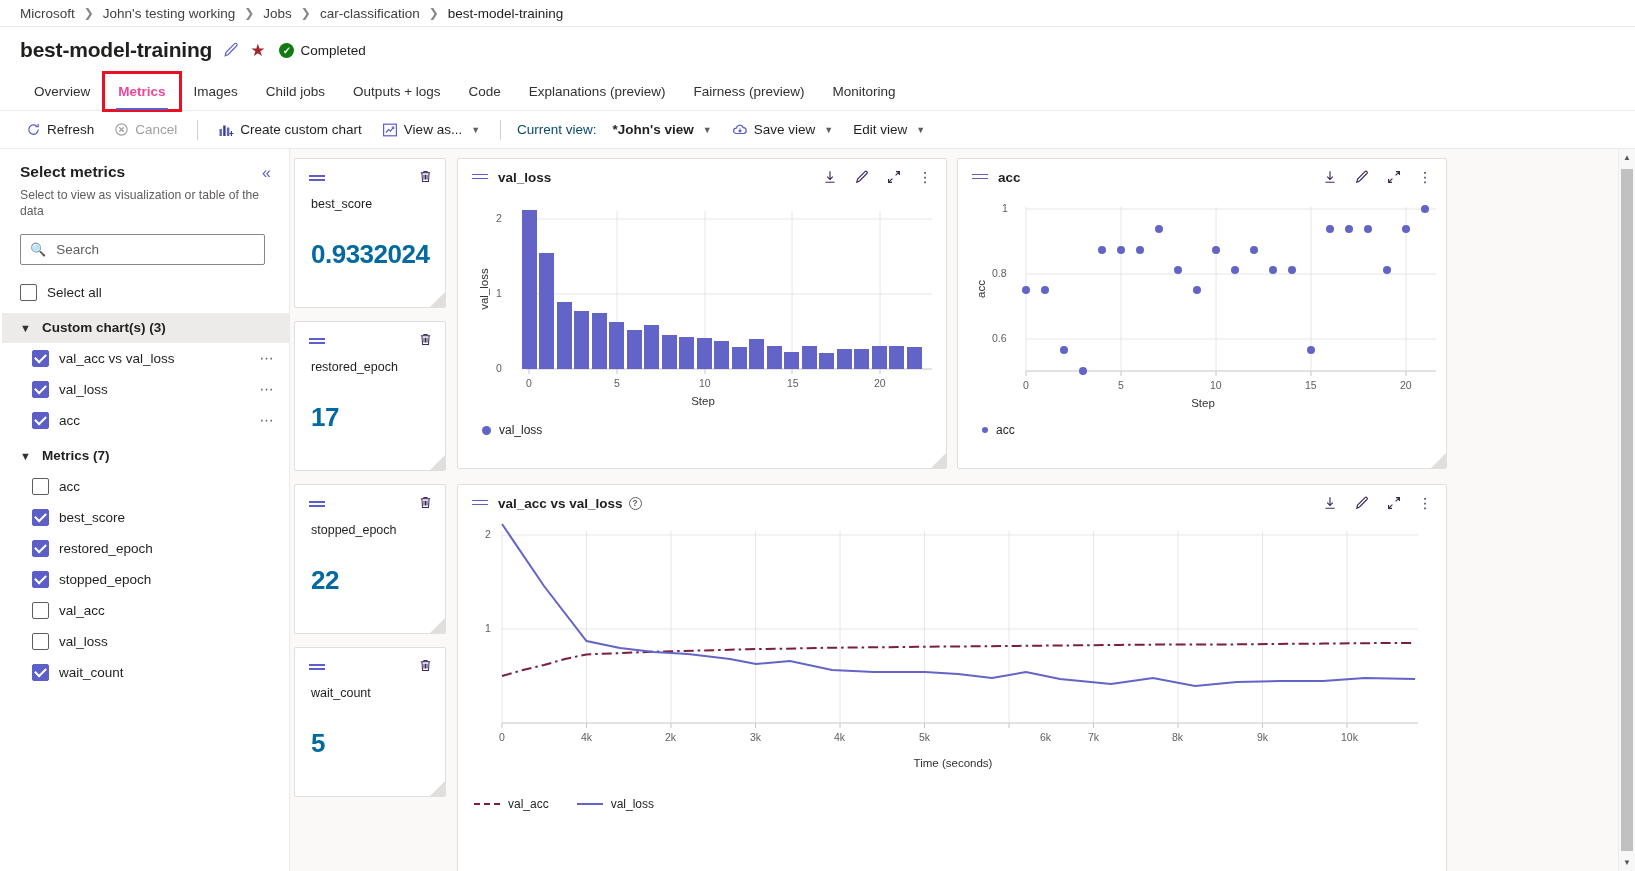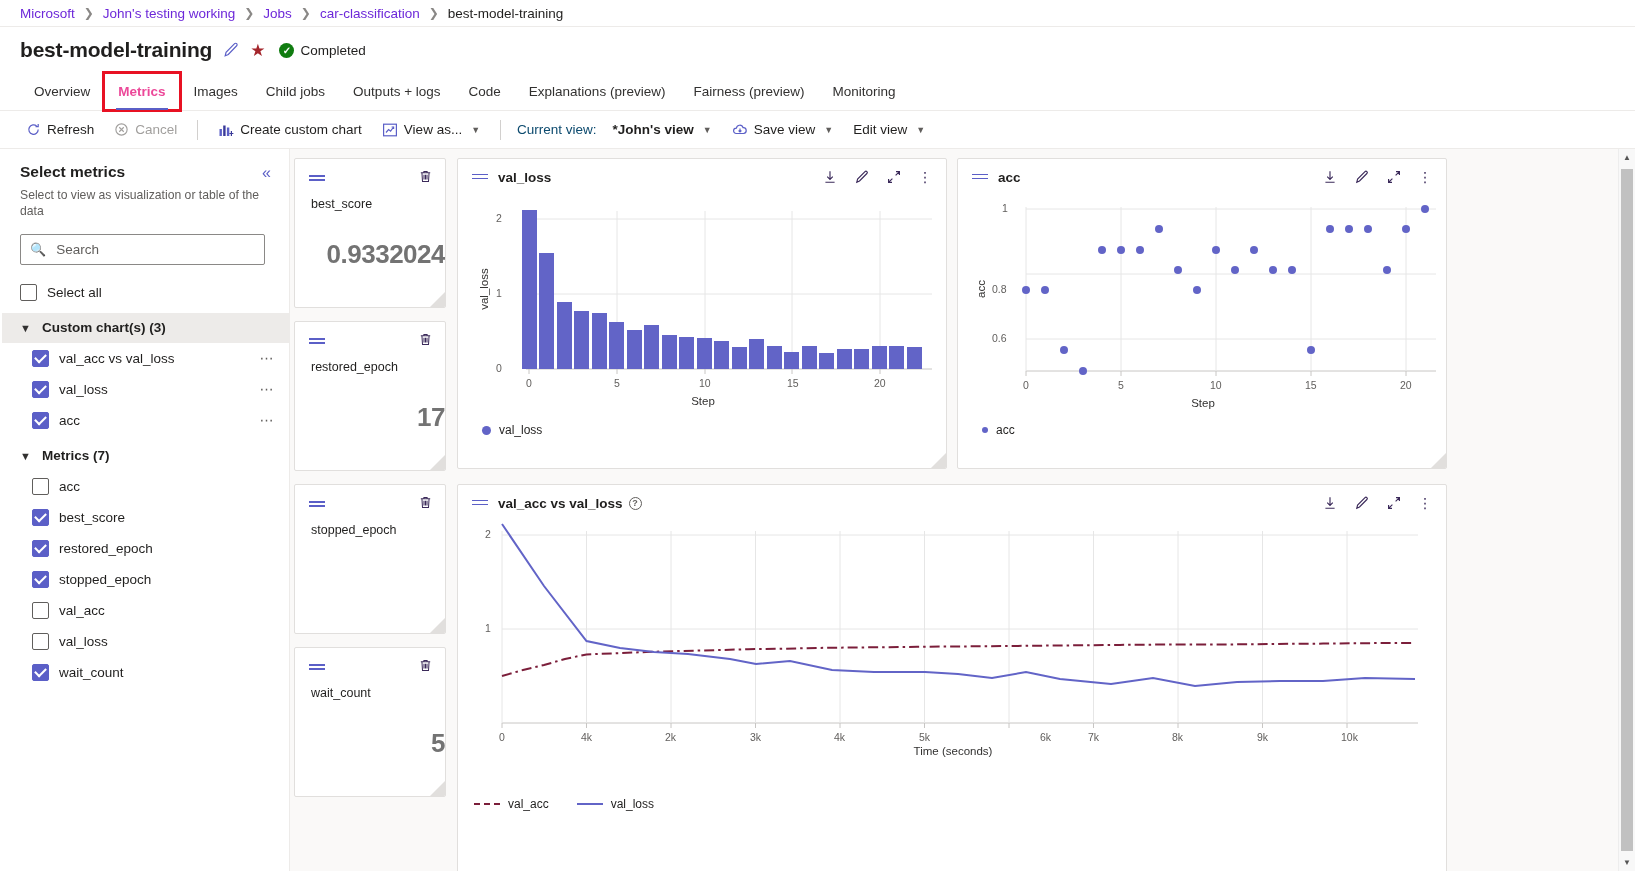--- a/index.html
+++ b/index.html
@@ -17,21 +17,21 @@
 
   
   .breadcrumb {
     height: 27px;
     display: flex; align-items: center;
     padding-left: 20px;
     font-size: 13.5px;
     border-bottom: 1px solid #edebe9;
     background: #fff;
   }
-  .bc-link { color: #6d28d9; cursor: pointer; white-space: nowrap; }
+  .bc-link { color: #404040; cursor: pointer; white-space: nowrap; }
   .bc-current { color: #201f1e; white-space: nowrap; }
   .bc-sep { color: #8a8886; margin: 0 9px; font-size: 12px; }
 
   
   .titlebar {
     height: 46px;
     display: flex; align-items: center;
     padding-left: 20px; gap: 10px;
     background: #fff;
   }
@@ -217,21 +217,21 @@
     border: 1.2px solid #605e5c; color: #605e5c;
     font-size: 9px; display: inline-flex; align-items: center; justify-content: center;
     font-weight: 600; cursor: pointer;
   }
   .card-actions { margin-left: auto; display: flex; align-items: center; gap: 16px; padding-right: 2px;}
   .act { cursor: pointer; display: flex; align-items: center; color: #3b2a5a; }
   .trash { margin-left: auto; cursor: pointer; }
   .kebab { font-size: 14px; color: #3b2a5a; line-height: 1; letter-spacing: 0; cursor: pointer; }
 
   .scalar-name { font-size: 12.5px; color: #201f1e; padding: 9px 0 0 16px; }
-  .scalar-value { font-size: 26px; font-weight: 600; color: #737373; padding-left: 16px; letter-spacing: -0.5px; text-align: right; }
+  .scalar-value { font-size: 26px; font-weight: 600; color: #0369a1; padding-left: 16px; letter-spacing: -0.5px; }
 
   .plot { position: relative; }
   .axis-title-x {
     position: absolute; text-align: center;
     font-size: 11.5px; color: #323130;
   }
   .axis-title-y {
     position: absolute;
     font-size: 11.5px; color: #323130;
     transform-origin: center;
@@ -469,20 +469,21 @@
           <div class="card-head">
             <span class="drag-handle"></span>
             <span class="trash">
               <svg width="15" height="15" viewBox="0 0 16 16" fill="none" stroke="#3b2a5a" stroke-width="1.1">
                 <path d="M3 4h10M6.3 4V2.7h3.4V4M4.2 4l.6 9.3h6.4L11.8 4"></path>
                 <path d="M6.4 6v5.3M8 6v5.3M9.6 6v5.3"></path>
               </svg>
             </span>
           </div>
           <div class="scalar-name">stopped_epoch</div>
+          <div class="scalar-value" style="padding-top:28px;">22</div>
         </div>
 
         <div class="card" style="left:4px; top:489px; width:152px; height:150px;">
           <div class="card-head">
             <span class="drag-handle"></span>
             <span class="trash">
               <svg width="15" height="15" viewBox="0 0 16 16" fill="none" stroke="#3b2a5a" stroke-width="1.1">
                 <path d="M3 4h10M6.3 4V2.7h3.4V4M4.2 4l.6 9.3h6.4L11.8 4"></path>
                 <path d="M6.4 6v5.3M8 6v5.3M9.6 6v5.3"></path>
               </svg>
@@ -641,21 +642,21 @@
                 <circle cx="353" cy="159" r="4"></circle>
                 <circle cx="372" cy="38" r="4"></circle>
                 <circle cx="391" cy="38" r="4"></circle>
                 <circle cx="410" cy="38" r="4"></circle>
                 <circle cx="429" cy="79" r="4"></circle>
                 <circle cx="448" cy="38" r="4"></circle>
                 <circle cx="467" cy="18" r="4"></circle>
               </g>
             </svg>
             <span class="tick" style="left:44px; top:11px;">1</span>
-            <span class="tick" style="left:34px; top:92px;">0.8</span>
+            <span class="tick" style="left:34px; top:76px;">0.8</span>
             <span class="tick" style="left:34px; top:141px;">0.6</span>
             <span class="tick" style="left:65px; top:188px;">0</span>
             <span class="tick" style="left:160px; top:188px;">5</span>
             <span class="tick" style="left:252px; top:188px;">10</span>
             <span class="tick" style="left:347px; top:188px;">15</span>
             <span class="tick" style="left:442px; top:188px;">20</span>
             <span class="axis-title-x" style="left:0; width:490px; top:206px;">Step</span>
             <span class="axis-title-y" style="left:-2px; top:92px; width:50px; text-align:center; transform:rotate(-90deg);">acc</span>
             <div class="legend" style="left:24px; top:232px;">
               <span class="leg-item">
@@ -736,21 +737,21 @@
             <span class="tick" style="left:123px; top:214px;">4k</span>
             <span class="tick" style="left:207px; top:214px;">2k</span>
             <span class="tick" style="left:292px; top:214px;">3k</span>
             <span class="tick" style="left:376px; top:214px;">4k</span>
             <span class="tick" style="left:461px; top:214px;">5k</span>
             <span class="tick" style="left:545px; top:214px;margin-left:37px;">6k</span>
             <span class="tick" style="left:630px; top:214px;">7k</span>
             <span class="tick" style="left:714px; top:214px;">8k</span>
             <span class="tick" style="left:799px; top:214px;">9k</span>
             <span class="tick" style="left:883px; top:214px;">10k</span>
-            <span class="axis-title-x" style="left:0; width:990px; top:228px;">Time (seconds)</span>
+            <span class="axis-title-x" style="left:0; width:990px; top:240px;">Time (seconds)</span>
             <div class="legend" style="left:16px; top:280px;">
               <span class="leg-item">
                 <span class="leg-dash" style="border-top-color:#7b1e3a;"></span>
                 <span>val_acc</span>
               </span>
               <span class="leg-item">
                 <span class="leg-line" style="border-top-color:#6264c7;"></span>
                 <span>val_loss</span>
               </span>
             </div>

